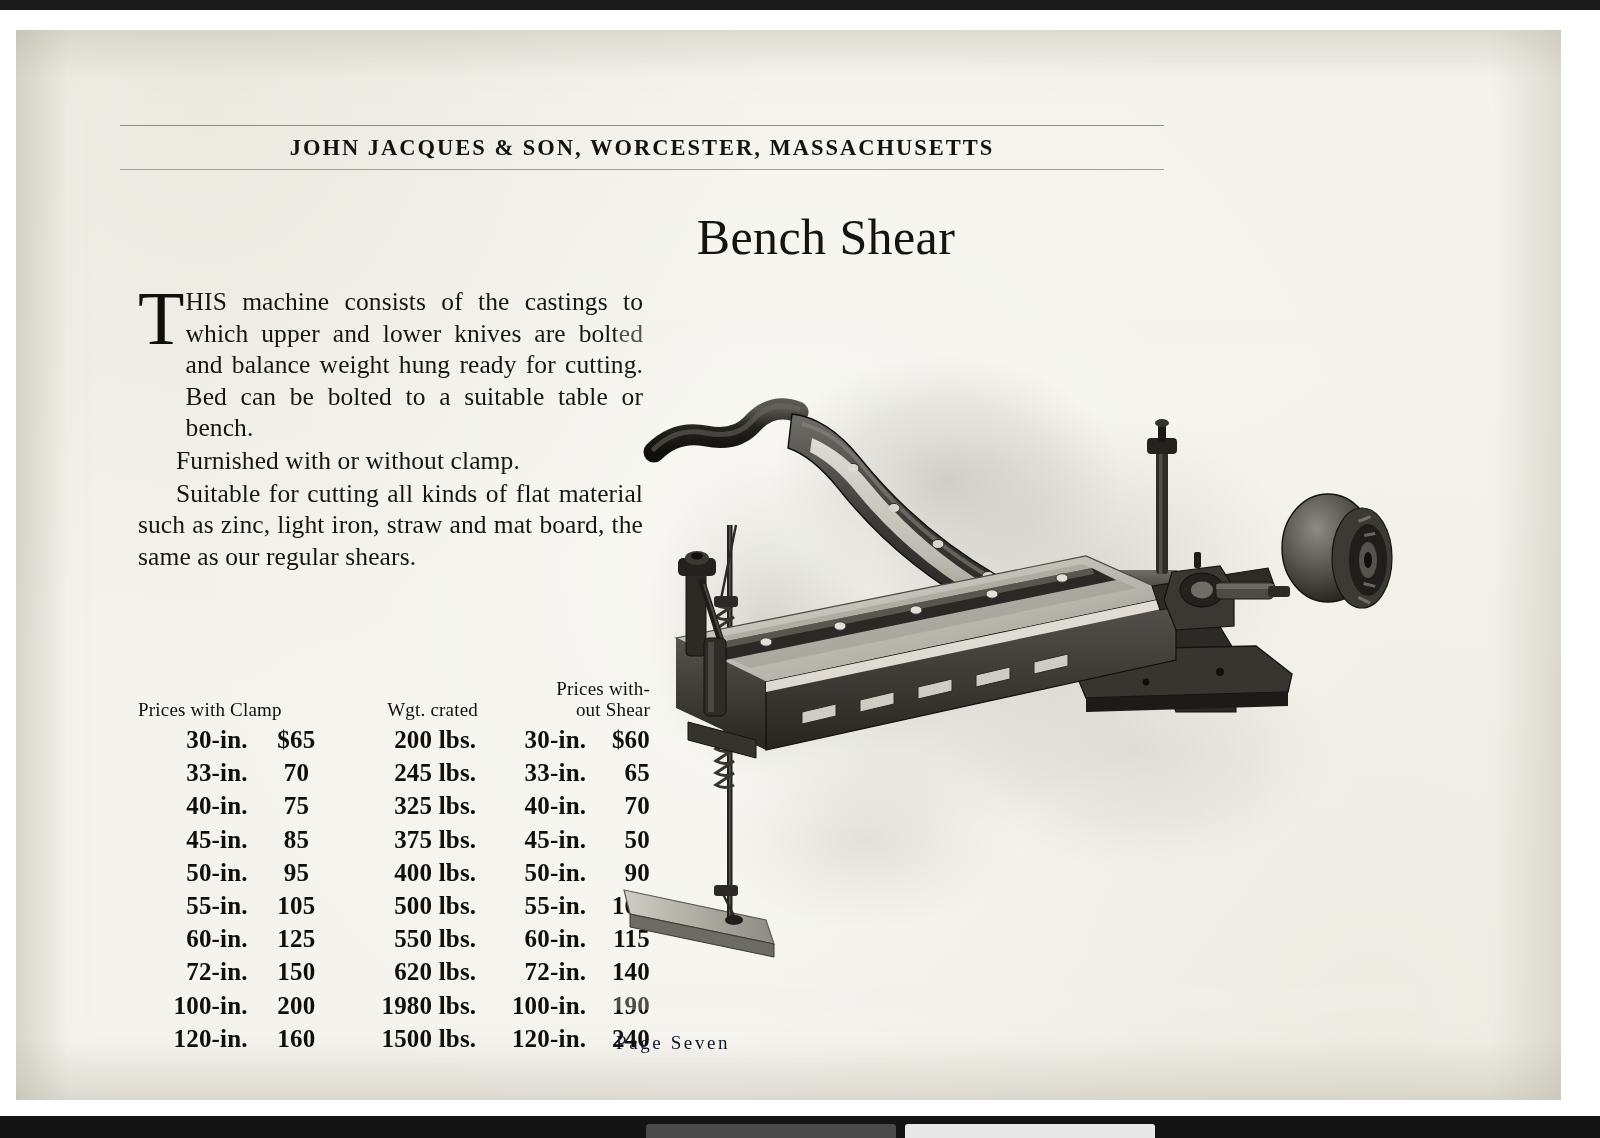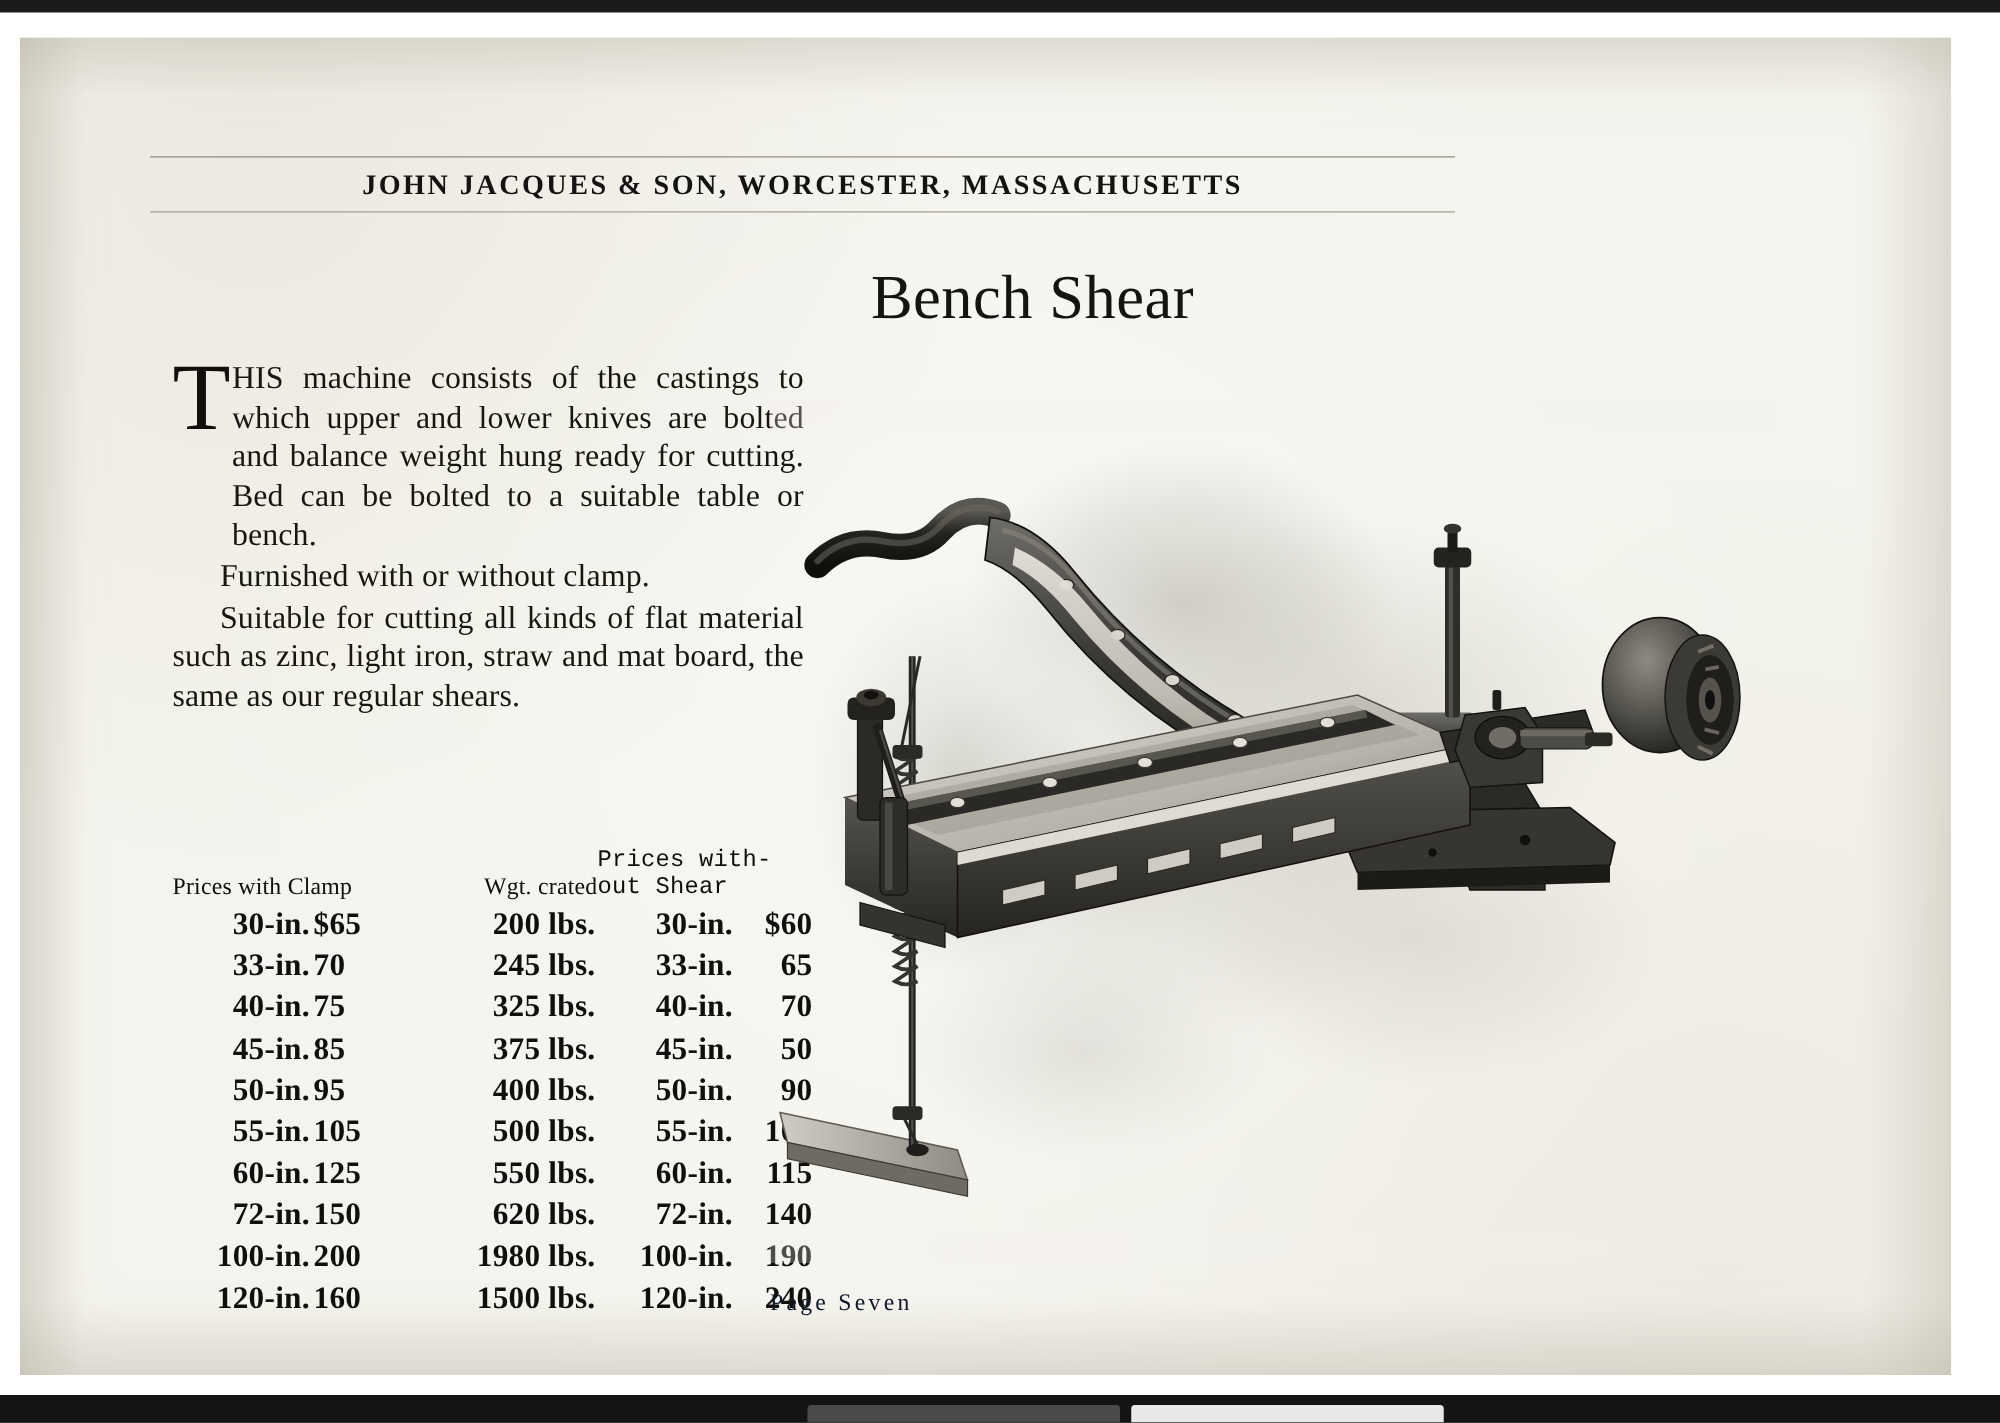--- a/index.html
+++ b/index.html
@@ -173,32 +173,32 @@
     display: flex;
     align-items: flex-end;
     font-size: 19px;
     letter-spacing: 0.2px;
     line-height: 21px;
     padding-bottom: 3px;
   }
   .th { white-space: nowrap; }
   .th-clamp   { width: 205px; text-align: left; }
   .th-wgt     { width: 135px; text-align: right; }
-  .th-noclamp { width: 172px; text-align: left; font-family: Liberation Mono, monospace; }
+  .th-noclamp { width: 172px; text-align: right; }
   .th-noclamp .l1, .th-noclamp .l2 { display: block; }
 
   .trow {
     display: flex;
     font-size: 25px;
     line-height: 33.2px;
     font-weight: 600;
     letter-spacing: 0.2px;
   }
   .c-size-a { width: 112px; text-align: right; padding-right: 3px; }
-  .c-price-a{ width: 93px;  text-align: left; padding-right: 0px; }
+  .c-price-a{ width: 93px;  text-align: center; padding-right: 0px; }
   .c-wgt    { width: 137px; text-align: right; padding-right: 4px; }
   .c-size-b { width: 108px; text-align: right; padding-right: 3px; }
   .c-price-b{ width: 62px;  text-align: right; }
 
   
   #page-footer {
     position: absolute;
     left: 600px;
     top: 1002px;
     width: 380px;

